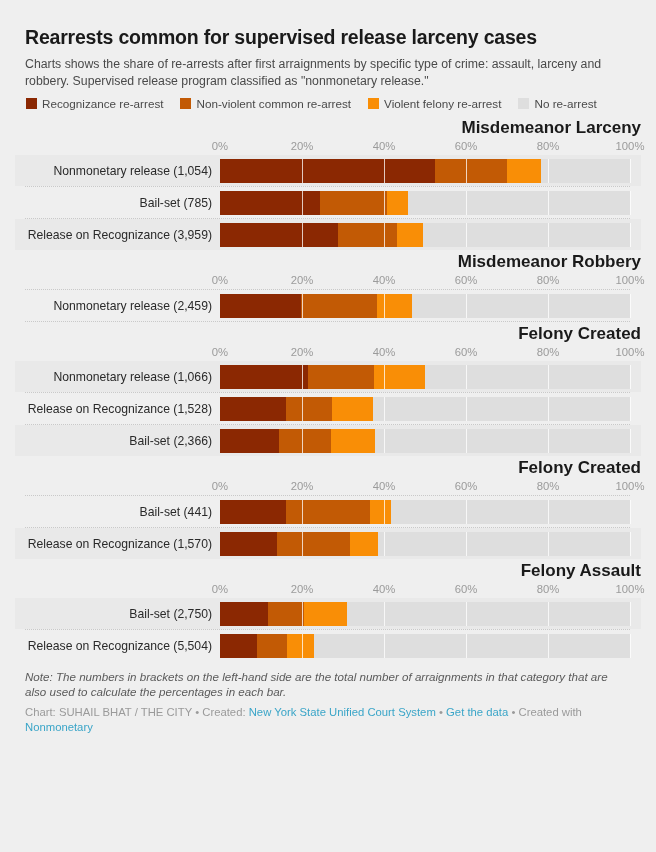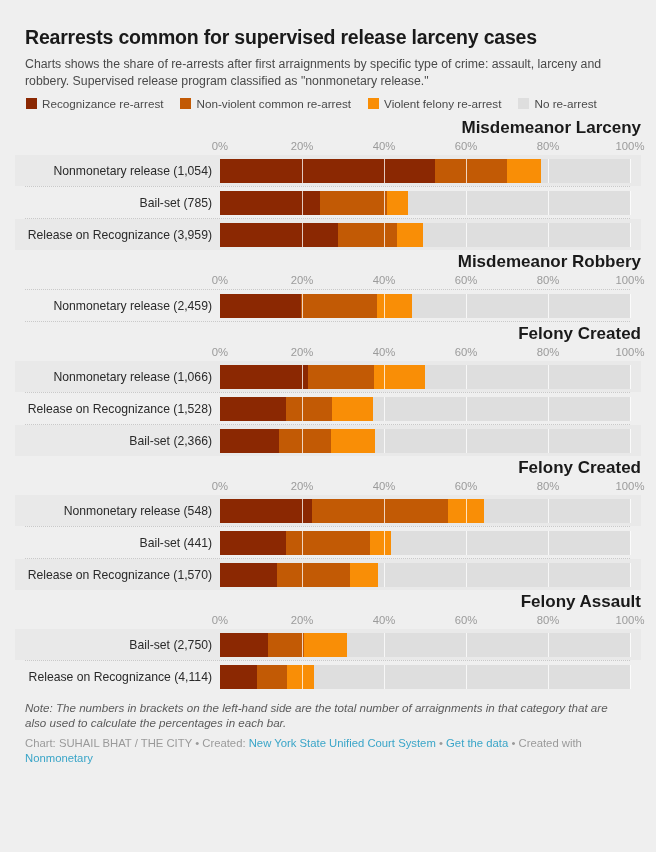--- a/index.html
+++ b/index.html
@@ -317,33 +317,20 @@
         <div class="group-title">Felony Created</div>
         <div class="axis">
           <span class="axis-tick" style="left: calc(0% + 205px);">0%</span>
           <span class="axis-tick" style="left: calc(20% + 161.8px);">20%</span>
           <span class="axis-tick" style="left: calc(40% + 118.6px);">40%</span>
           <span class="axis-tick" style="left: calc(60% + 75.4px);">60%</span>
           <span class="axis-tick" style="left: calc(80% + 32.2px);">80%</span>
           <span class="axis-tick" style="left: calc(100% - 11px);">100%</span>
         </div>
         <div class="rows">
-          <div class="bar-row banded">
-            <div class="row-label">Nonmonetary release (548)</div>
-            <div class="bar-track">
-              <div class="seg" style="left: 0%; width: 22.5%; background: rgb(139, 40, 2);"></div>
-              <div class="seg" style="left: 22.5%; width: 33.2%; background: rgb(194, 90, 5);"></div>
-              <div class="seg" style="left: 55.7%; width: 8.8%; background: rgb(249, 142, 6);"></div>
-              <div class="gridline" style="left: 20%;"></div>
-              <div class="gridline" style="left: 40%;"></div>
-              <div class="gridline" style="left: 60%;"></div>
-              <div class="gridline" style="left: 80%;"></div>
-              <div class="gridline" style="left: 100%;"></div>
-            </div>
-          </div>
           <div class="row-sep"></div>
           <div class="bar-row">
             <div class="row-label">Bail-set (441)</div>
             <div class="bar-track">
               <div class="seg" style="left: 0%; width: 16.1%; background: rgb(139, 40, 2);"></div>
               <div class="seg" style="left: 16.1%; width: 20.5%; background: rgb(194, 90, 5);"></div>
               <div class="seg" style="left: 36.6%; width: 5.2%; background: rgb(249, 142, 6);"></div>
               <div class="gridline" style="left: 20%;"></div>
               <div class="gridline" style="left: 40%;"></div>
               <div class="gridline" style="left: 60%;"></div>
@@ -386,21 +373,21 @@
               <div class="seg" style="left: 20.5%; width: 10.4%; background: rgb(249, 142, 6);"></div>
               <div class="gridline" style="left: 20%;"></div>
               <div class="gridline" style="left: 40%;"></div>
               <div class="gridline" style="left: 60%;"></div>
               <div class="gridline" style="left: 80%;"></div>
               <div class="gridline" style="left: 100%;"></div>
             </div>
           </div>
           <div class="row-sep"></div>
           <div class="bar-row">
-            <div class="row-label">Release on Recognizance (4,114)</div>
+            <div class="row-label">Release on Recognizance (5,504)</div>
             <div class="bar-track">
               <div class="seg" style="left: 0%; width: 9.1%; background: rgb(139, 40, 2);"></div>
               <div class="seg" style="left: 9.1%; width: 7.3%; background: rgb(194, 90, 5);"></div>
               <div class="seg" style="left: 16.4%; width: 6.6%; background: rgb(249, 142, 6);"></div>
               <div class="gridline" style="left: 20%;"></div>
               <div class="gridline" style="left: 40%;"></div>
               <div class="gridline" style="left: 60%;"></div>
               <div class="gridline" style="left: 80%;"></div>
               <div class="gridline" style="left: 100%;"></div>
             </div>

